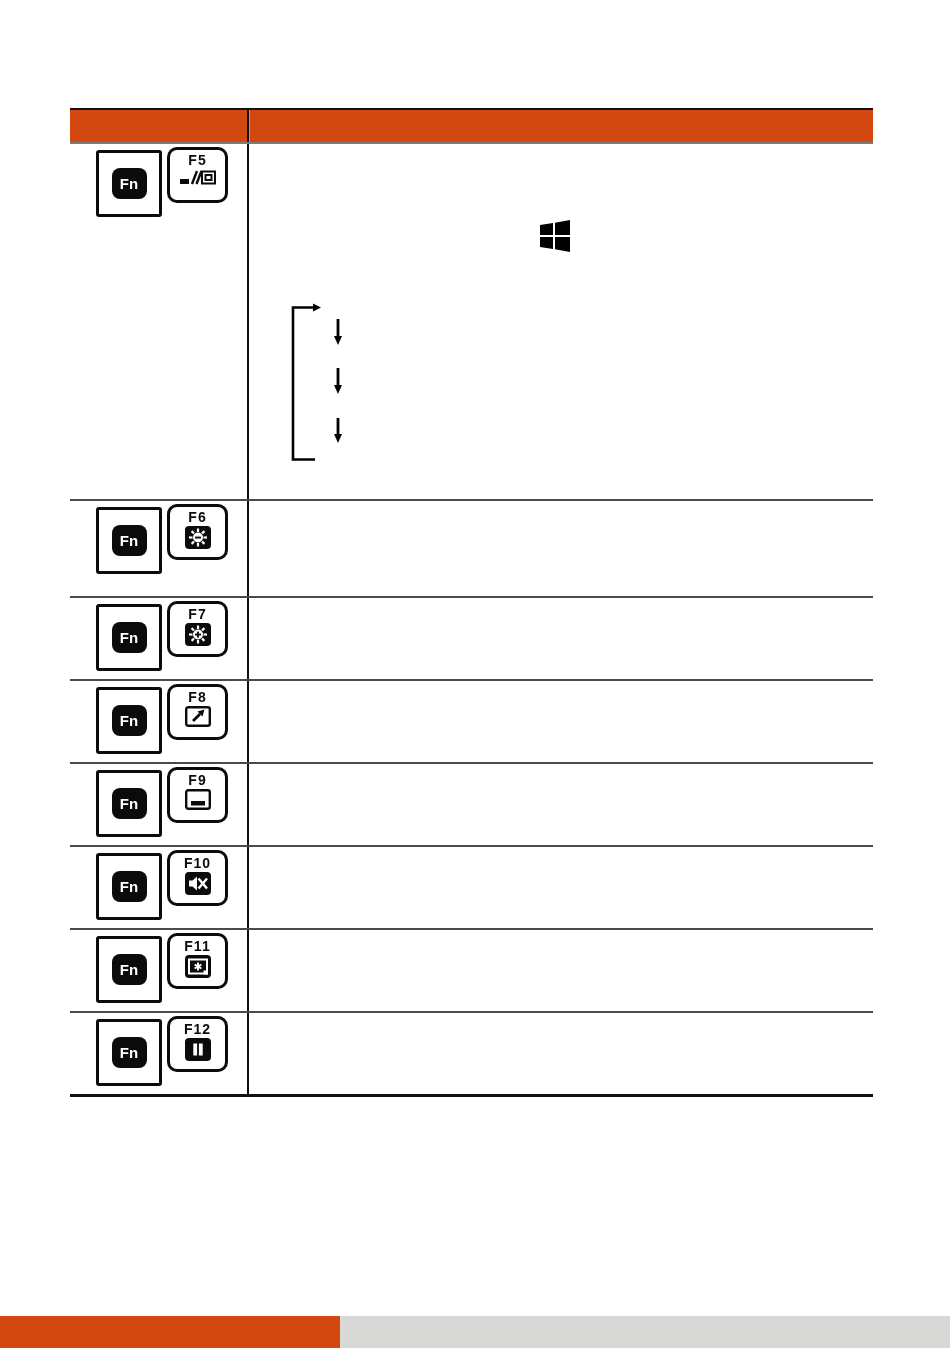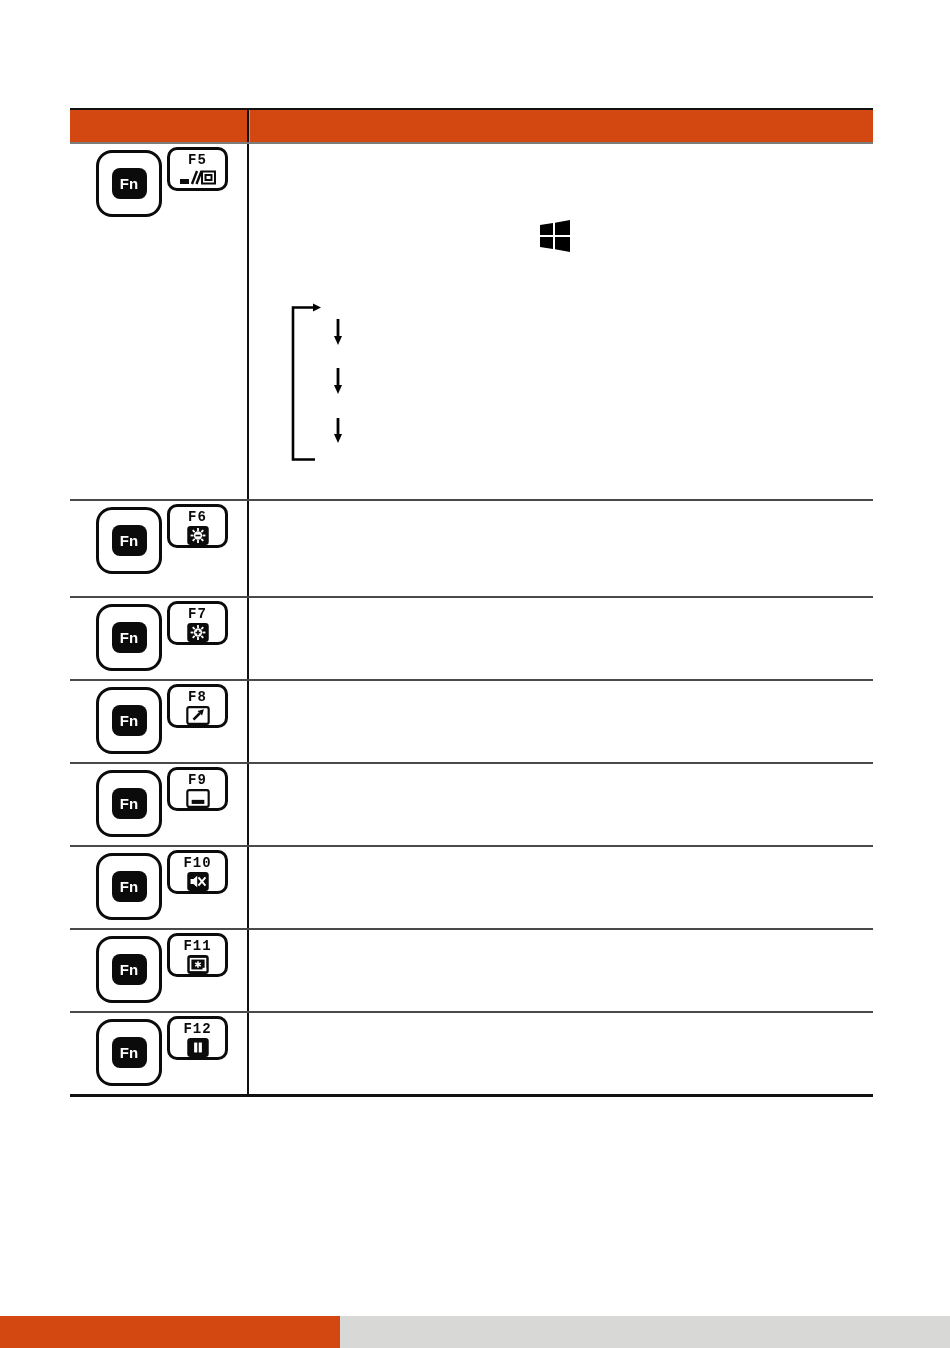--- a/index.html
+++ b/index.html
@@ -35,31 +35,31 @@
   .cell-keys{width:177px;border-right:2px solid var(--line-dark);position:relative;}
   .cell-desc{flex:1;position:relative;}
 
   .r1{height:355px;}
   .r2{height:95px;}
   .r3,.r4,.r5,.r6,.r7,.r8{height:81px;}
 
   
   .key-fn{
     position:absolute;left:26px;top:6px;width:66px;height:67px;
-    box-sizing:border-box;border:3px solid #0b0b0b;border-radius:16px;
+    box-sizing:border-box;border:3px solid #0b0b0b;border-radius:3px;
     background:#fff;display:flex;align-items:center;justify-content:center;
   }
   .fn-inner{
     width:35px;height:31px;background:#0b0b0b;border-radius:8px;
     color:#fff;font-weight:bold;font-size:15px;line-height:31px;text-align:center;
   }
   .key-f{
-    position:absolute;left:97px;top:3px;width:61px;height:44px;
+    position:absolute;left:97px;top:3px;width:61px;height:56px;
     box-sizing:border-box;border:3px solid #0b0b0b;border-radius:10px;
-    background:#fff;display:flex;flex-direction:column;align-items:center;font-family:Liberation Mono, monospace;
+    background:#fff;display:flex;flex-direction:column;align-items:center;
   }
   .f-label{
     font-weight:bold;font-size:14px;letter-spacing:1px;color:#0b0b0b;
     line-height:16px;margin-top:2px;
   }
   .f-icon{margin-top:1px;}
 
   
   .win-logo{position:absolute;left:291px;top:76px;}
   .cycle-diagram{position:absolute;left:40px;top:158px;}

